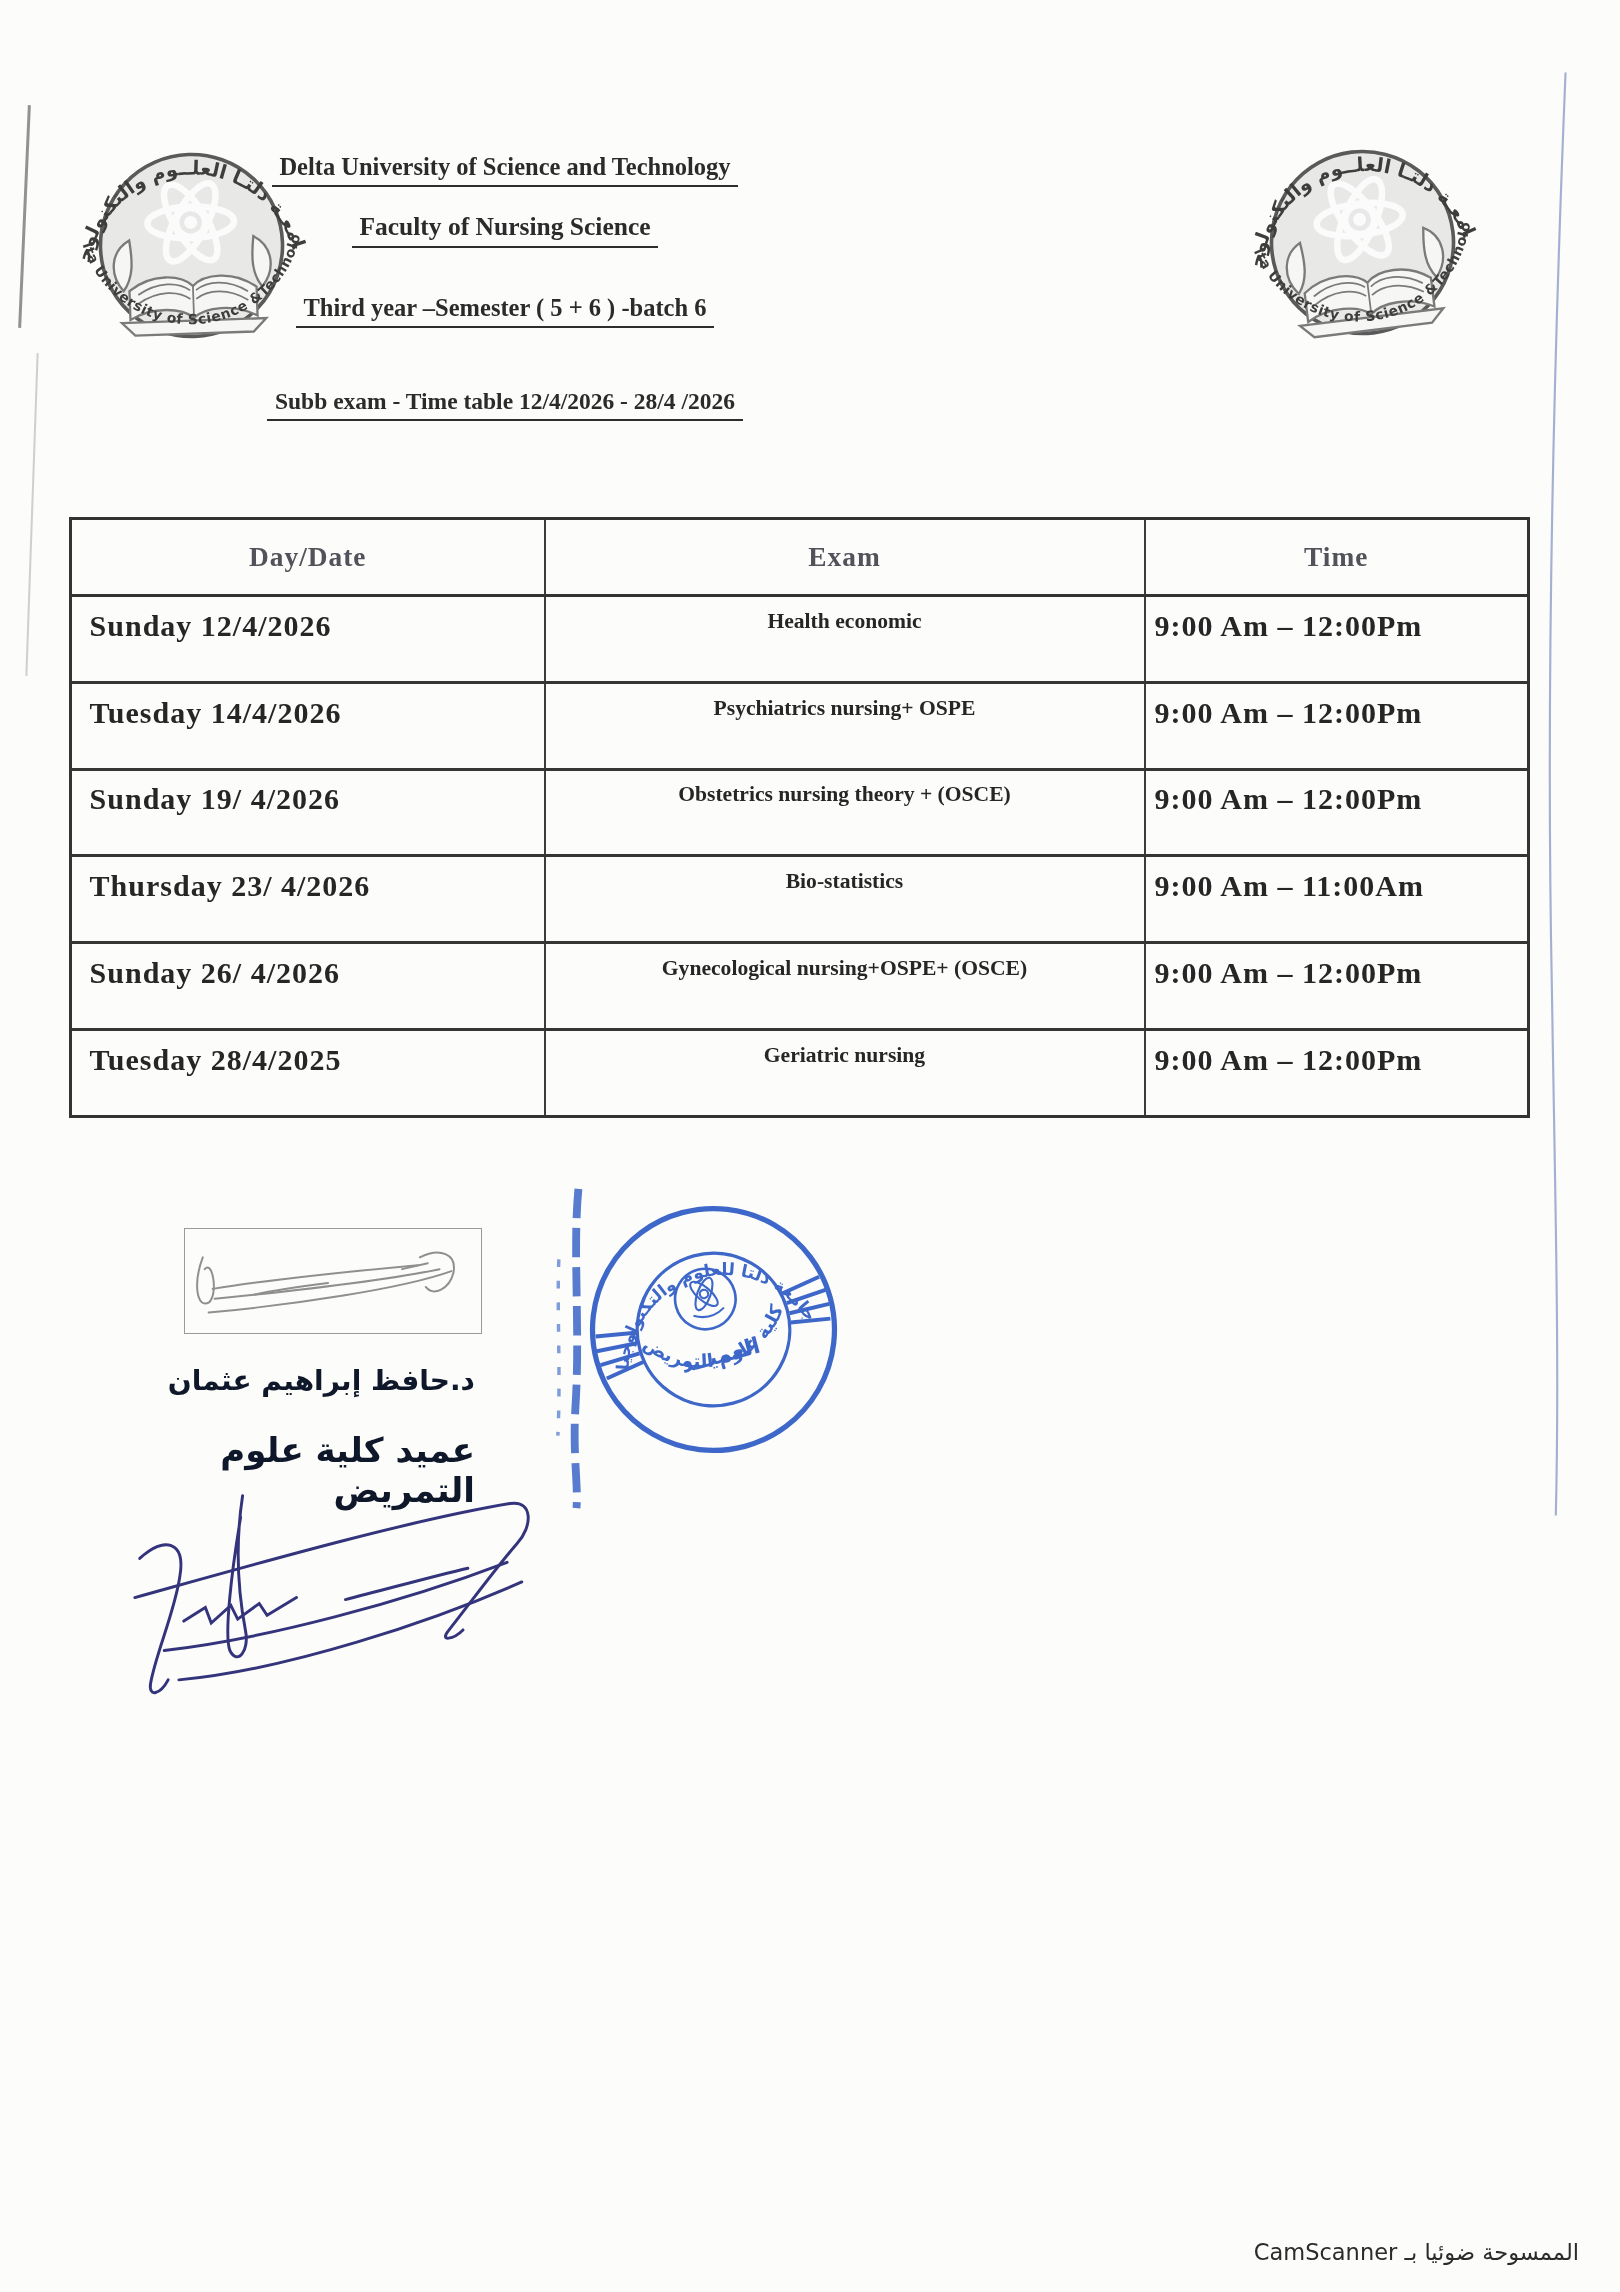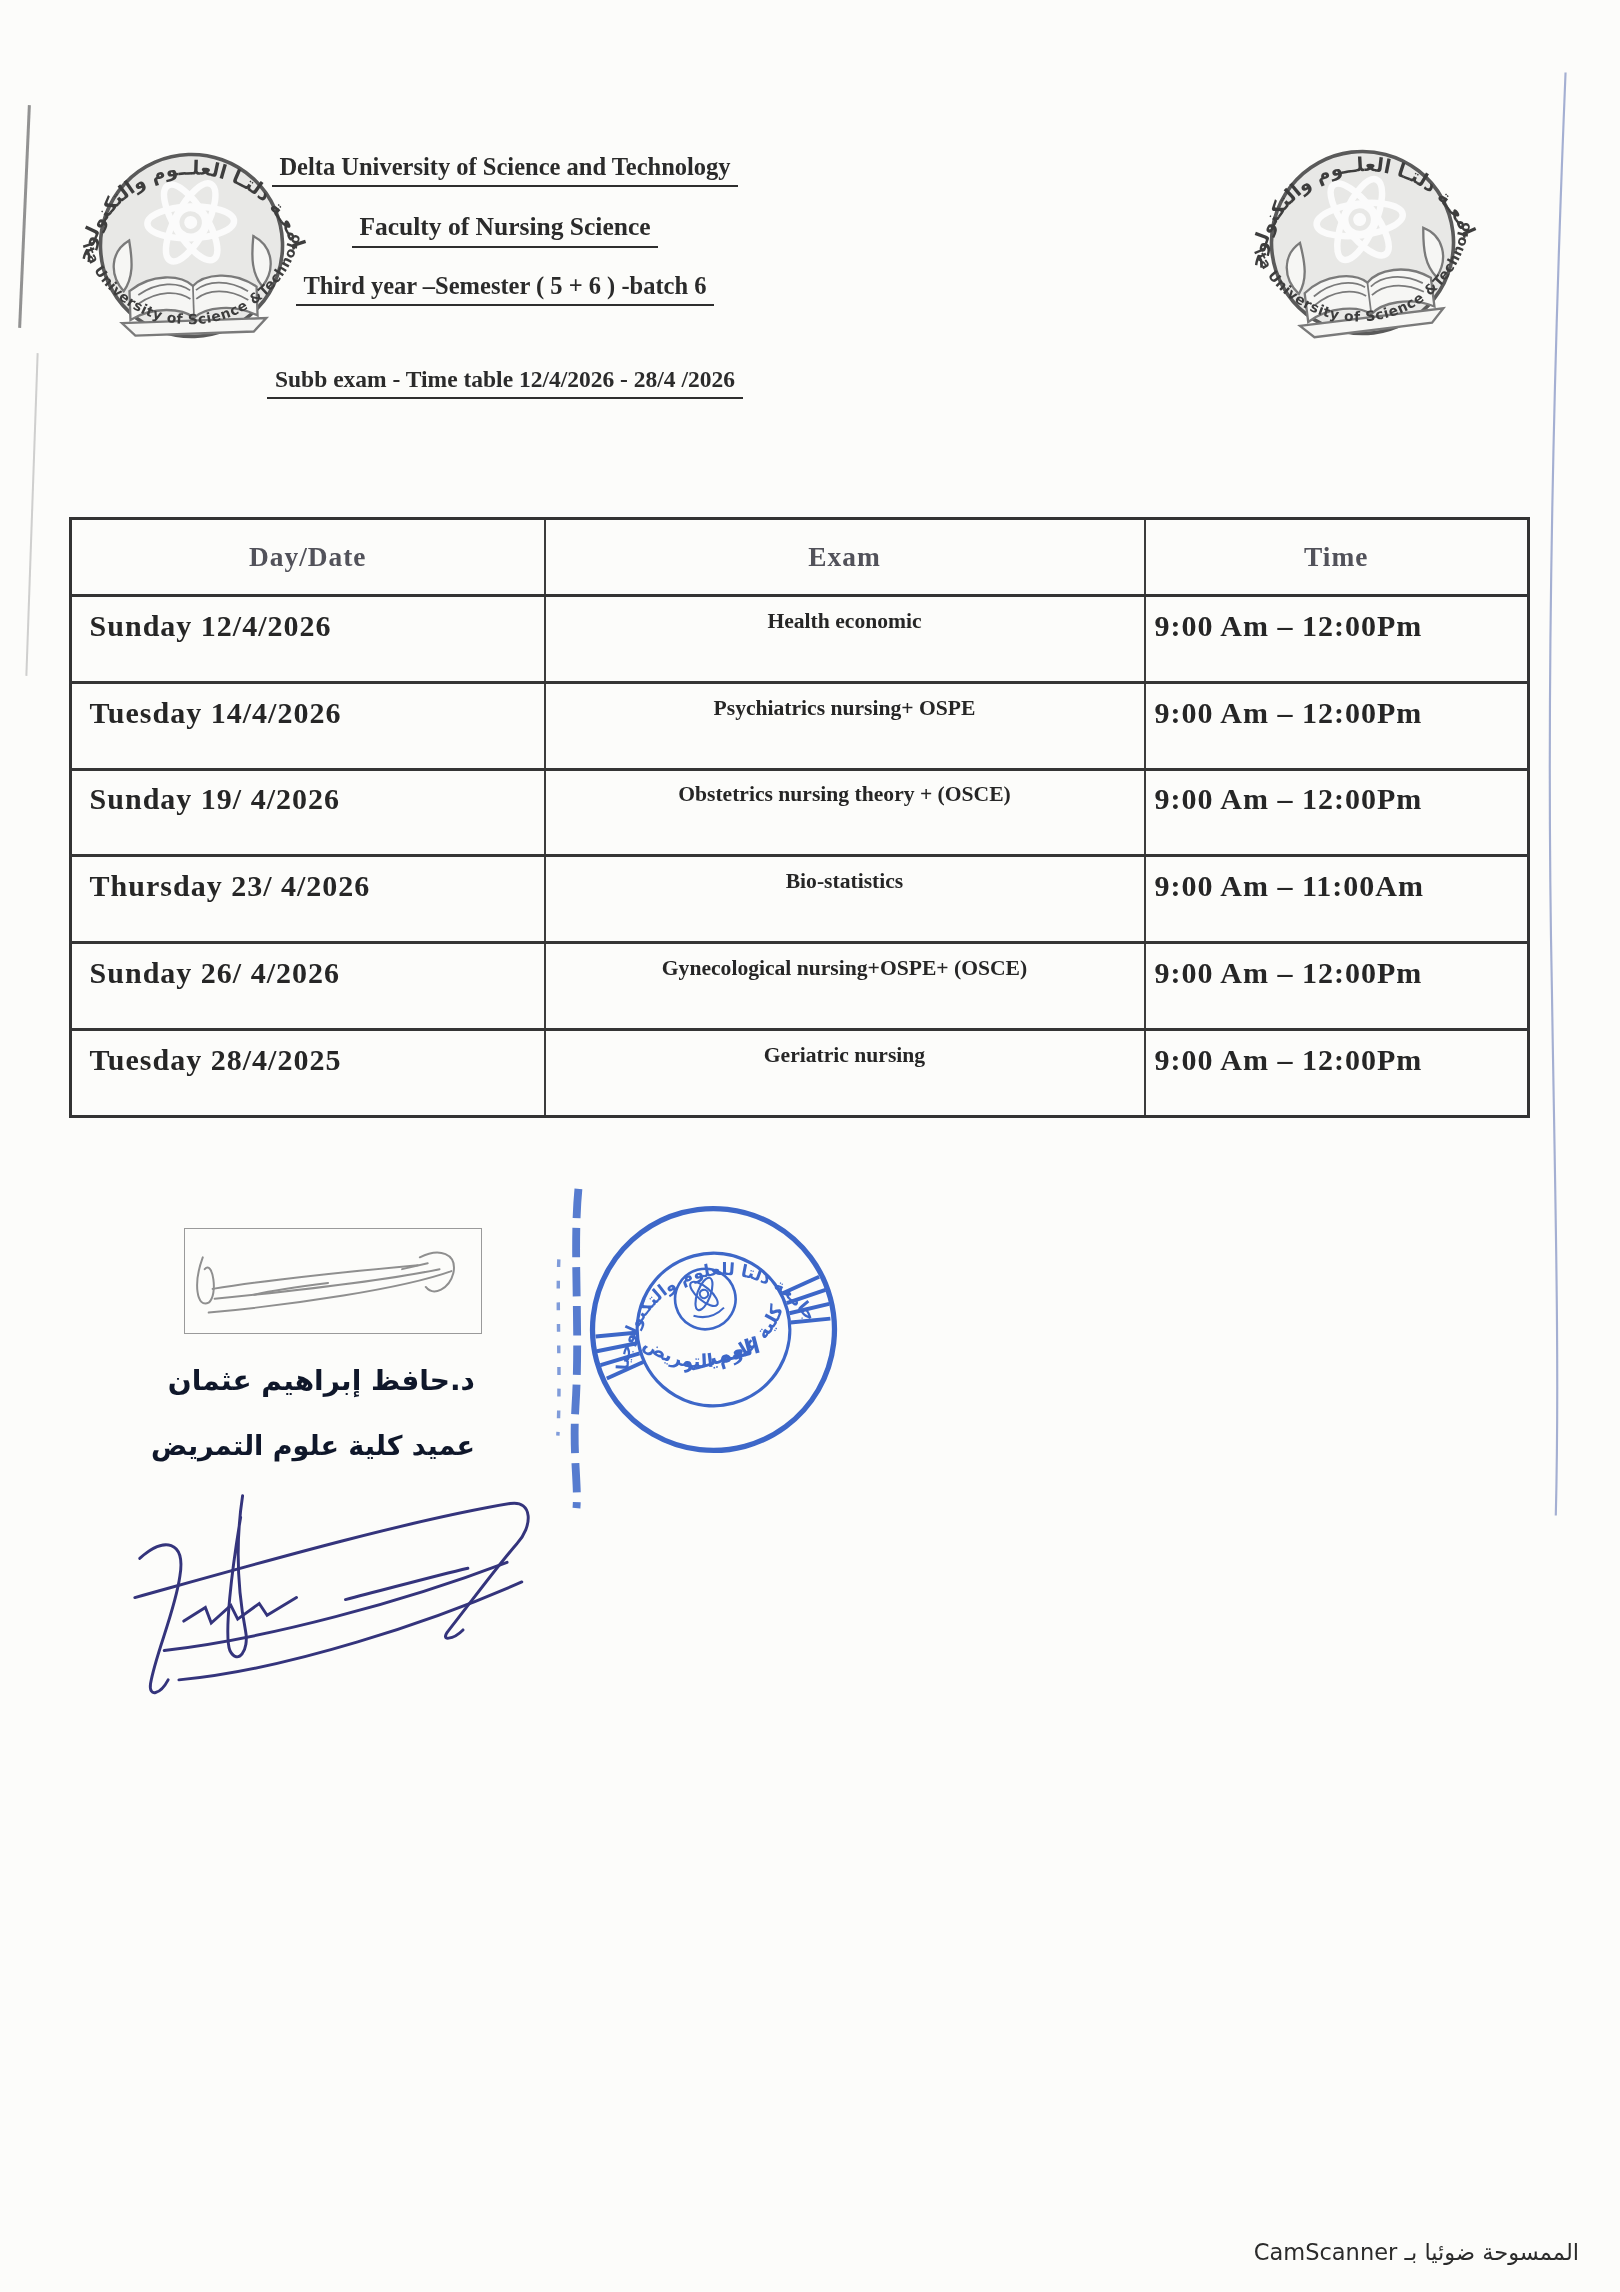--- a/index.html
+++ b/index.html
@@ -6,21 +6,21 @@
   #page{position:relative;width:1620px;height:2293px;background:#fcfcfa;overflow:hidden;
         font-family:"Liberation Serif",serif;color:#2b2b2b;}
   
   .logo{position:absolute;width:289px;height:289px;}
   .logo.left{left:47px;top:101px;transform:rotate(-2deg);}
   .logo.right{left:1218px;top:98px;transform:rotate(-7deg);}
   .titles{position:absolute;left:221px;top:153px;width:568px;text-align:center;}
   .titles .t{font-weight:bold;color:#2b2b2b;}
   .titles .t span{display:inline-block;border-bottom:2.9px solid #2e2e2e;padding:0 7.8px 3.9px 7.8px;}
   .t1{font-size:24.5px;margin-bottom:25px;}
-  .t2{font-size:25.5px;margin-bottom:24px;}
+  .t2{font-size:25.5px;margin-bottom:46px;}
   .t3{font-size:24.5px;margin-bottom:60px;}
   .t4{font-size:23.5px;}
   
   table.exam{position:absolute;left:69px;top:517px;width:1458px;border-collapse:collapse;
              border:3.9px solid #333;table-layout:fixed;}
   table.exam col.c1{width:474px;} table.exam col.c2{width:600px;} table.exam col.c3{width:384px;}
   table.exam th{height:72px;font-size:27.4px;font-weight:bold;color:#52525a;
                 border:2.5px solid #3c3c3c;border-bottom:3.9px solid #333;vertical-align:middle;text-align:center;
                 letter-spacing:1px;}
   table.exam td{height:71px;border:2.5px solid #3c3c3c;border-top:3.4px solid #353535;
@@ -29,21 +29,21 @@
   td.exam-c{font-size:21.6px;text-align:center;}
   td.exam-c.large{font-size:27.4px;}
   td.time{font-size:30px;padding-left:9px;letter-spacing:1px;}
   
   .sigbox{position:absolute;left:184px;top:1228px;width:296px;height:104px;
           border:1.5px solid #9a9a9a;}
   .sigbox svg{width:100%;height:100%;}
   .arabic-name{position:absolute;left:137px;top:1364px;width:338px;text-align:right;
                font-family:"DejaVu Sans",sans-serif;font-weight:bold;color:#0f172a;}
   .arabic-name .l1{font-size:28px;margin-bottom:33px;}
-  .arabic-name .l2{font-size:27px;}
+  .arabic-name .l2{font-size:34px;}
   .stamp{position:absolute;left:582px;top:1198px;width:263px;height:263px;opacity:.92;}
   .stamp svg{width:100%;height:100%;}
   .big-sig{position:absolute;left:110px;top:1482px;width:466px;height:240px;}
   .ink-smudge{position:absolute;left:545px;top:1181px;width:59px;height:333px;}
   
   .artifact-left1{position:absolute;left:22.5px;top:105px;width:2.9px;height:223px;background:#6f6f6f;
                   opacity:.75;transform:rotate(2.5deg);}
   .artifact-left2{position:absolute;left:31px;top:353px;width:2px;height:323px;background:#a9a9a9;
                   opacity:.55;transform:rotate(2deg);}
   .artifact-right{position:absolute;left:1509px;top:59px;width:78px;height:1470px;}

